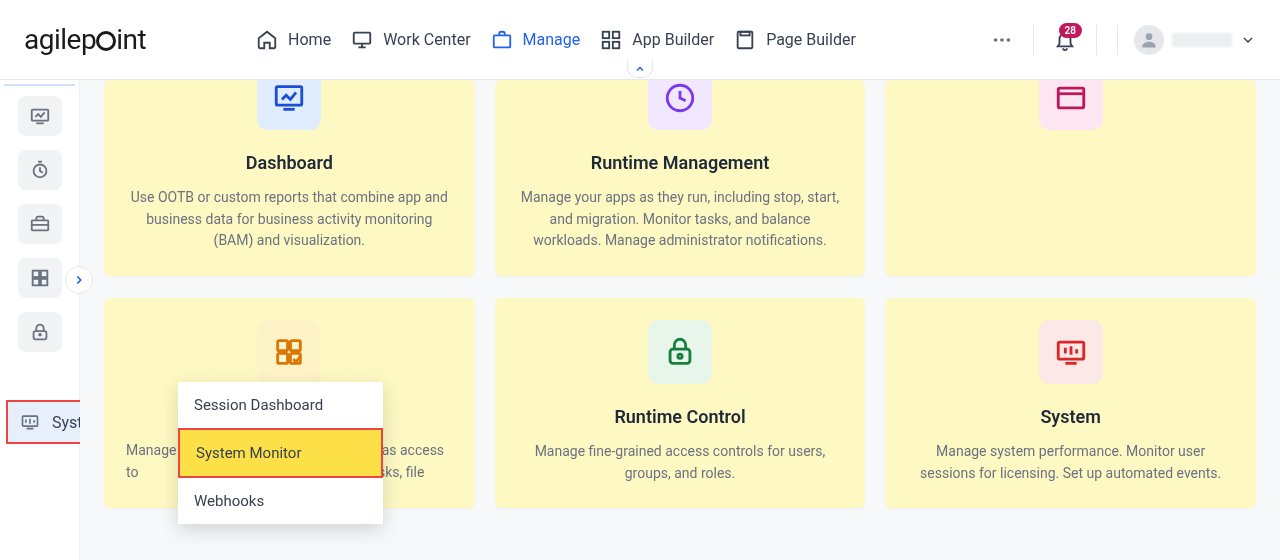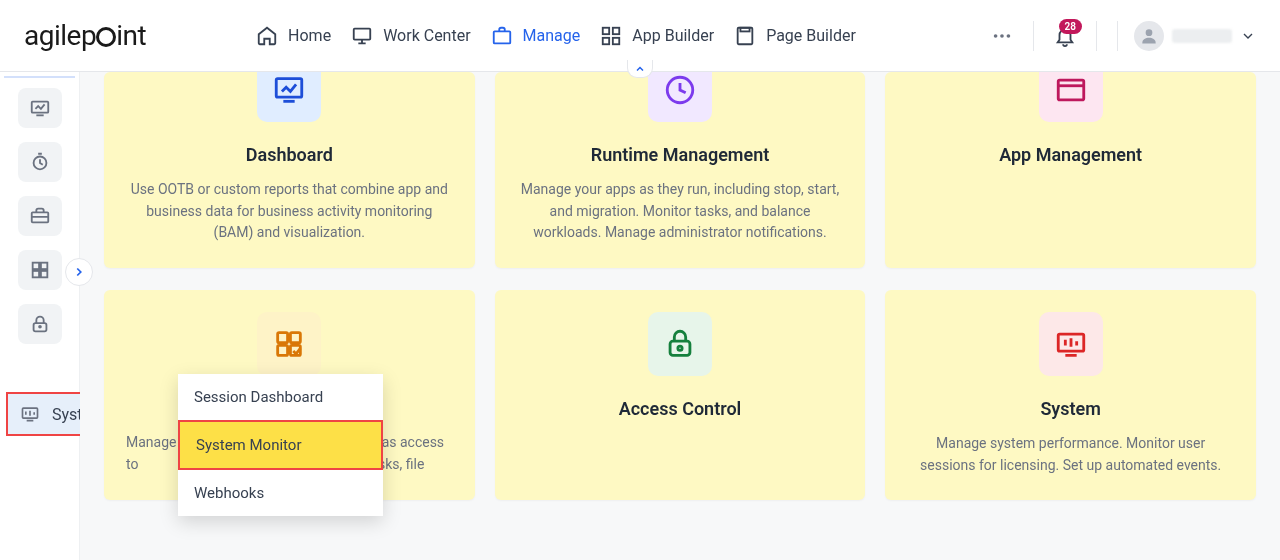--- a/index.html
+++ b/index.html
@@ -1,19 +1,19 @@
 <!DOCTYPE html>
 <html><head>
 <meta charset="utf-8">
 <style>
 * { box-sizing: border-box; margin: 0; padding: 0; }
 body { font-family: -apple-system, BlinkMacSystemFont, "Segoe UI", Roboto, Arial, sans-serif; background: #ffffff; width: 1280px; height: 560px; overflow: hidden; color: #333; }
 
 
-.header { display: flex; align-items: center; height: 72px; padding: 16px 24px; border-bottom: 1px solid #e5e7eb; background: #fff; position: relative; z-index: 10; }
+.header { display: flex; align-items: center; height: 80px; padding: 16px 24px; border-bottom: 1px solid #e5e7eb; background: #fff; position: relative; z-index: 10; }
 .logo { font-size: 28px; font-weight: 400; color: #1a1a1a; letter-spacing: -0.5px; }
 .logo .dot { display: inline-block; width: 20px; height: 20px; border: 3px solid #1a1a1a; border-radius: 50%; position: relative; top: 2px; }
 .nav { display: flex; align-items: center; margin-left: 110px; gap: 20px; }
 .nav-item { display: flex; align-items: center; gap: 10px; cursor: pointer; color: #374151; font-size: 16px; }
 .nav-item.active { color: #2563eb; }
 .nav-item svg { width: 22px; height: 22px; }
 .header-right { display: flex; align-items: center; margin-left: auto; gap: 20px; }
 .more-icon { color: #6b7280; cursor: pointer; }
 .bell-wrap { position: relative; cursor: pointer; }
 .badge { position: absolute; top: -6px; right: -6px; background: #c2185b; color: #fff; font-size: 10px; font-weight: 600; border-radius: 10px; padding: 2px 6px; }
@@ -235,21 +235,20 @@
         <div class="card-desc">Manage your apps as they run, including stop, start, and migration. Monitor tasks, and balance workloads. Manage administrator notifications.</div>
       </div>
 
       <div class="card top">
         <div class="icon-box ib-pink">
           <svg width="34" height="34" viewBox="0 0 24 24" fill="none" stroke="#be185d" stroke-width="2">
               <rect x="3" y="5" width="18" height="14" rx="1"></rect>
               <path d="M3 9h18M7 7h0M10 7h0"></path>
             </svg>
         </div>
-        <div class="card-title">App Management</div>
       </div>
     </div>
 
     <div class="card-grid row2">
 
       <div class="card" style="padding-top:22px;">
         <div class="icon-box ib-amber">
           <svg width="34" height="34" viewBox="0 0 24 24" fill="none" stroke="#d97706" stroke-width="2">
               <rect x="4" y="4" width="7" height="7" rx="1"></rect>
               <rect x="13" y="4" width="7" height="7" rx="1"></rect>
@@ -263,21 +262,22 @@
       </div>
 
       <div class="card" style="padding-top:22px;">
         <div class="icon-box ib-green">
           <svg width="34" height="34" viewBox="0 0 24 24" fill="none" stroke="#15803d" stroke-width="2">
               <rect x="5" y="10" width="14" height="10" rx="2"></rect>
               <path d="M8 10V7a4 4 0 0 1 8 0v3"></path>
               <circle cx="12" cy="15" r="1.5"></circle>
             </svg>
         </div>
-        <div class="card-title">Access Control</div>
+        <div class="card-title">Runtime Control</div>
+        <div class="card-desc">Manage fine-grained access controls for users, groups, and roles.</div>
       </div>
 
       <div class="card" style="padding-top:22px;">
         <div class="icon-box ib-red">
           <svg width="34" height="34" viewBox="0 0 24 24" fill="none" stroke="#dc2626" stroke-width="2">
               <rect x="3" y="5" width="18" height="12" rx="1"></rect>
               <path d="M8 9v4M12 8v6M16 10v3M8 20h8"></path>
             </svg>
         </div>
         <div class="card-title">System</div>

